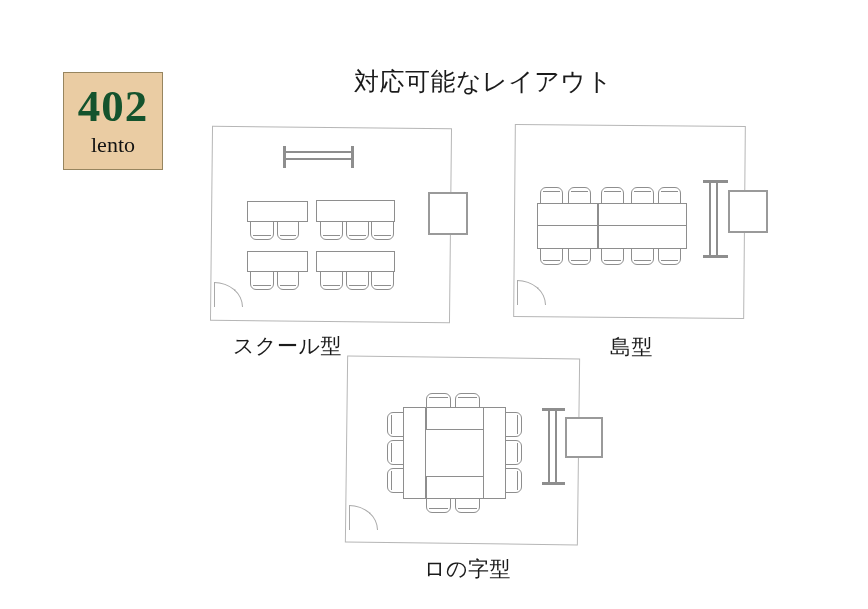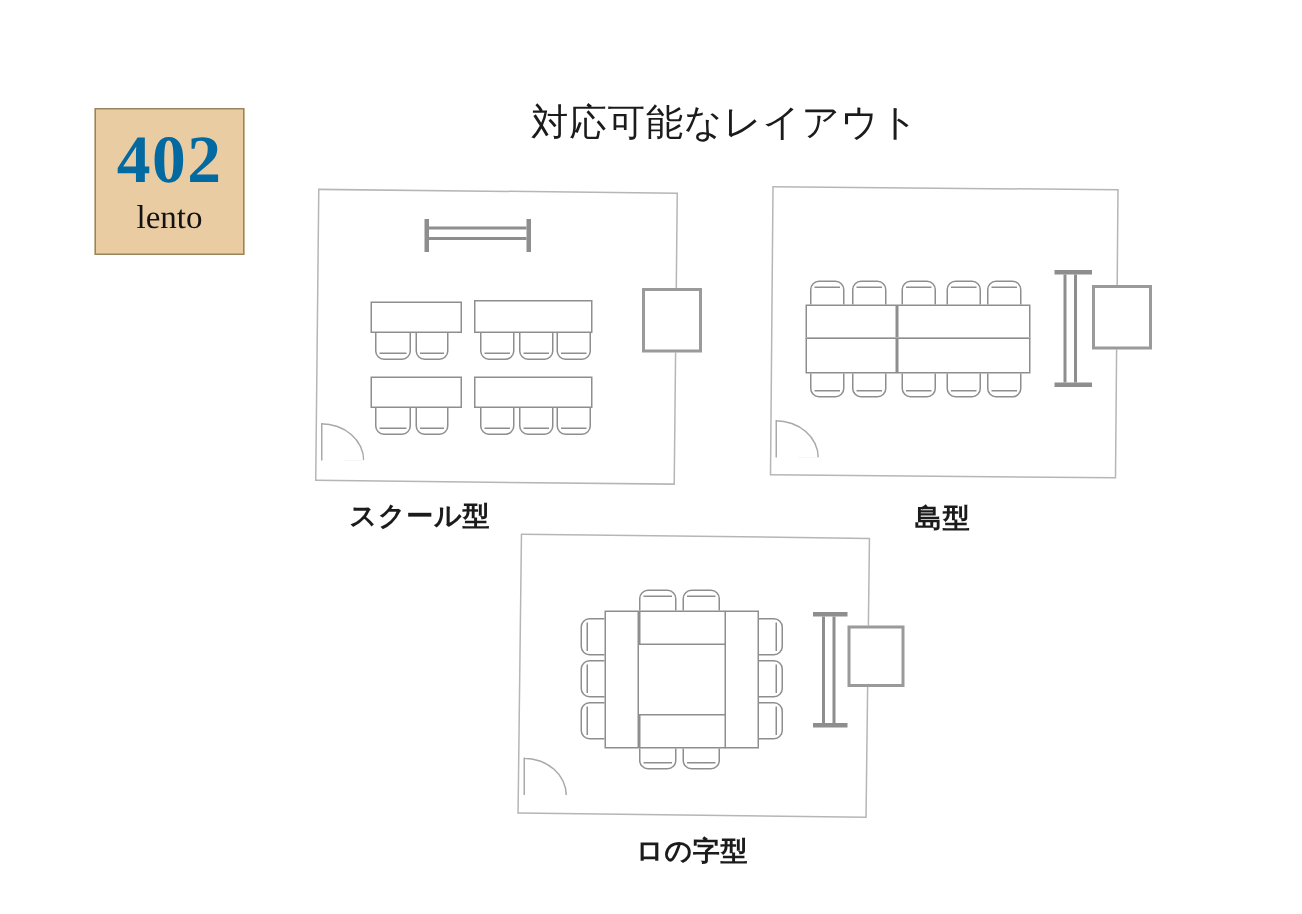--- a/index.html
+++ b/index.html
@@ -9,26 +9,26 @@
   }
   * { box-sizing:border-box; }
 
   
   .badge {
     position:absolute; left:63px; top:72px; width:100px; height:98px;
     background:#eacca3; border:1px solid #97855f;
     display:flex; flex-direction:column; align-items:center; justify-content:center;
     font-family:"Liberation Serif", serif;
   }
-  .badge .num { font-size:45px; font-weight:bold; line-height:1.0; letter-spacing:1px; color:#0369a1; }
+  .badge .num { font-size:45px; font-weight:bold; line-height:1.0; letter-spacing:1px; color:#14532d; }
   .badge .name { font-size:22px; line-height:1.1; margin-top:4px; color:#121212; }
 
   
   .title { position:absolute; left:354px; top:65px; font-size:25px; letter-spacing:0.5px; white-space:nowrap; }
-  .caption { position:absolute; font-size:18px; letter-spacing:0.5px; white-space:nowrap;font-weight:bold; }
+  .caption { position:absolute; font-size:21px; letter-spacing:0.5px; white-space:nowrap; }
   .caption.school { left:233px; top:332px; }
   .caption.island { left:610px; top:333px; }
   .caption.osquare { left:424px; top:555px; }
 
   
   .room { position:absolute; }
   .outline { position:absolute; left:0; top:0; right:0; bottom:0; border:1px solid #b6b6b6; background:#ffffff; z-index:0; }
   .room.school  { left:211px; top:127px; width:240px; height:195px; }
   .room.island  { left:514px; top:125px; width:231px; height:193px; }
   .room.osquare { left:346px; top:357px; width:233px; height:187px; }

